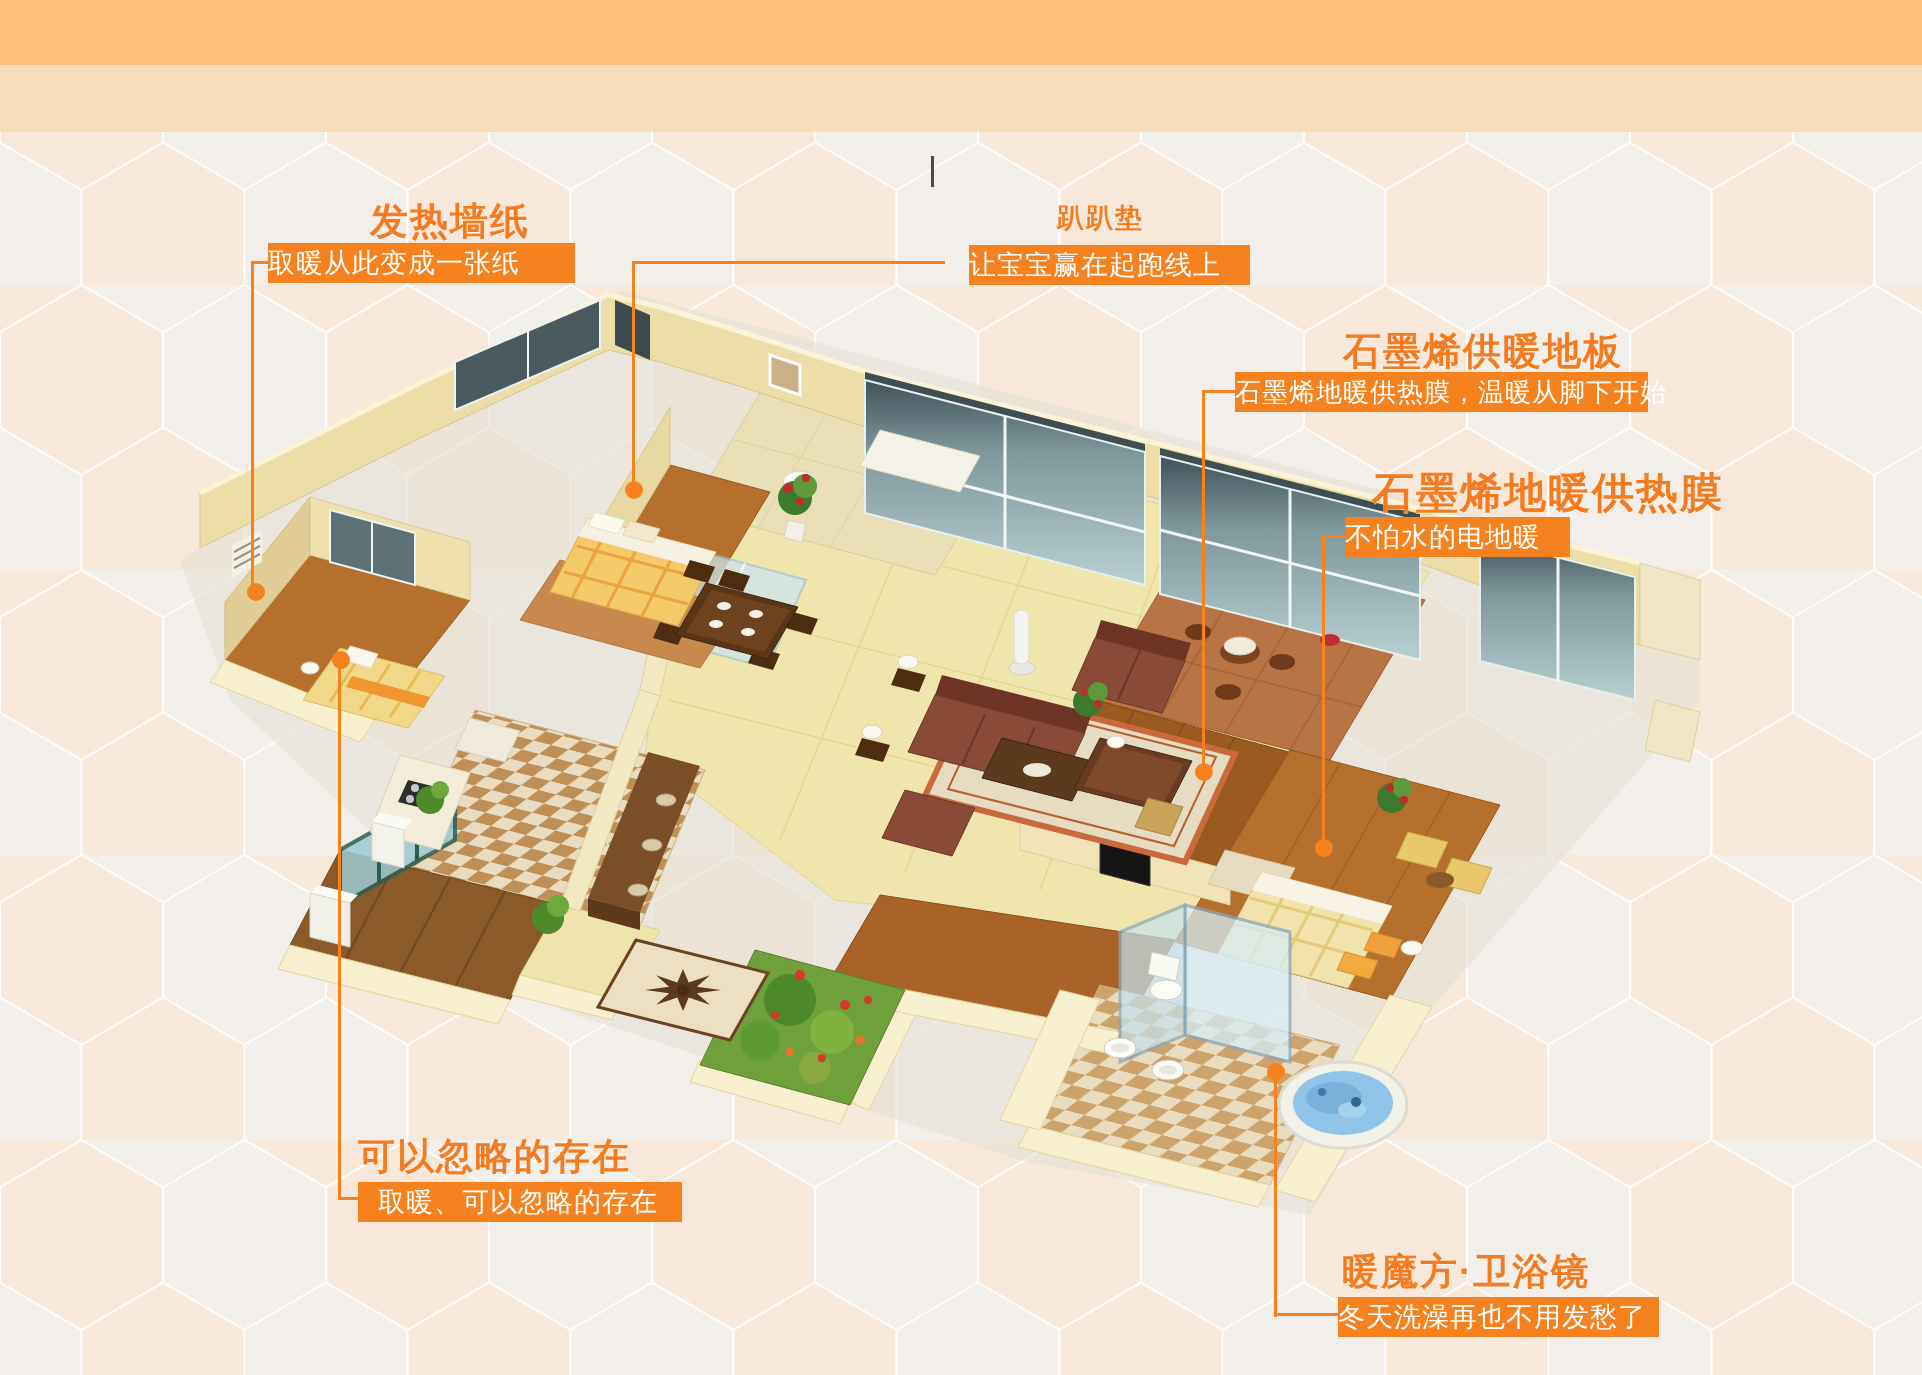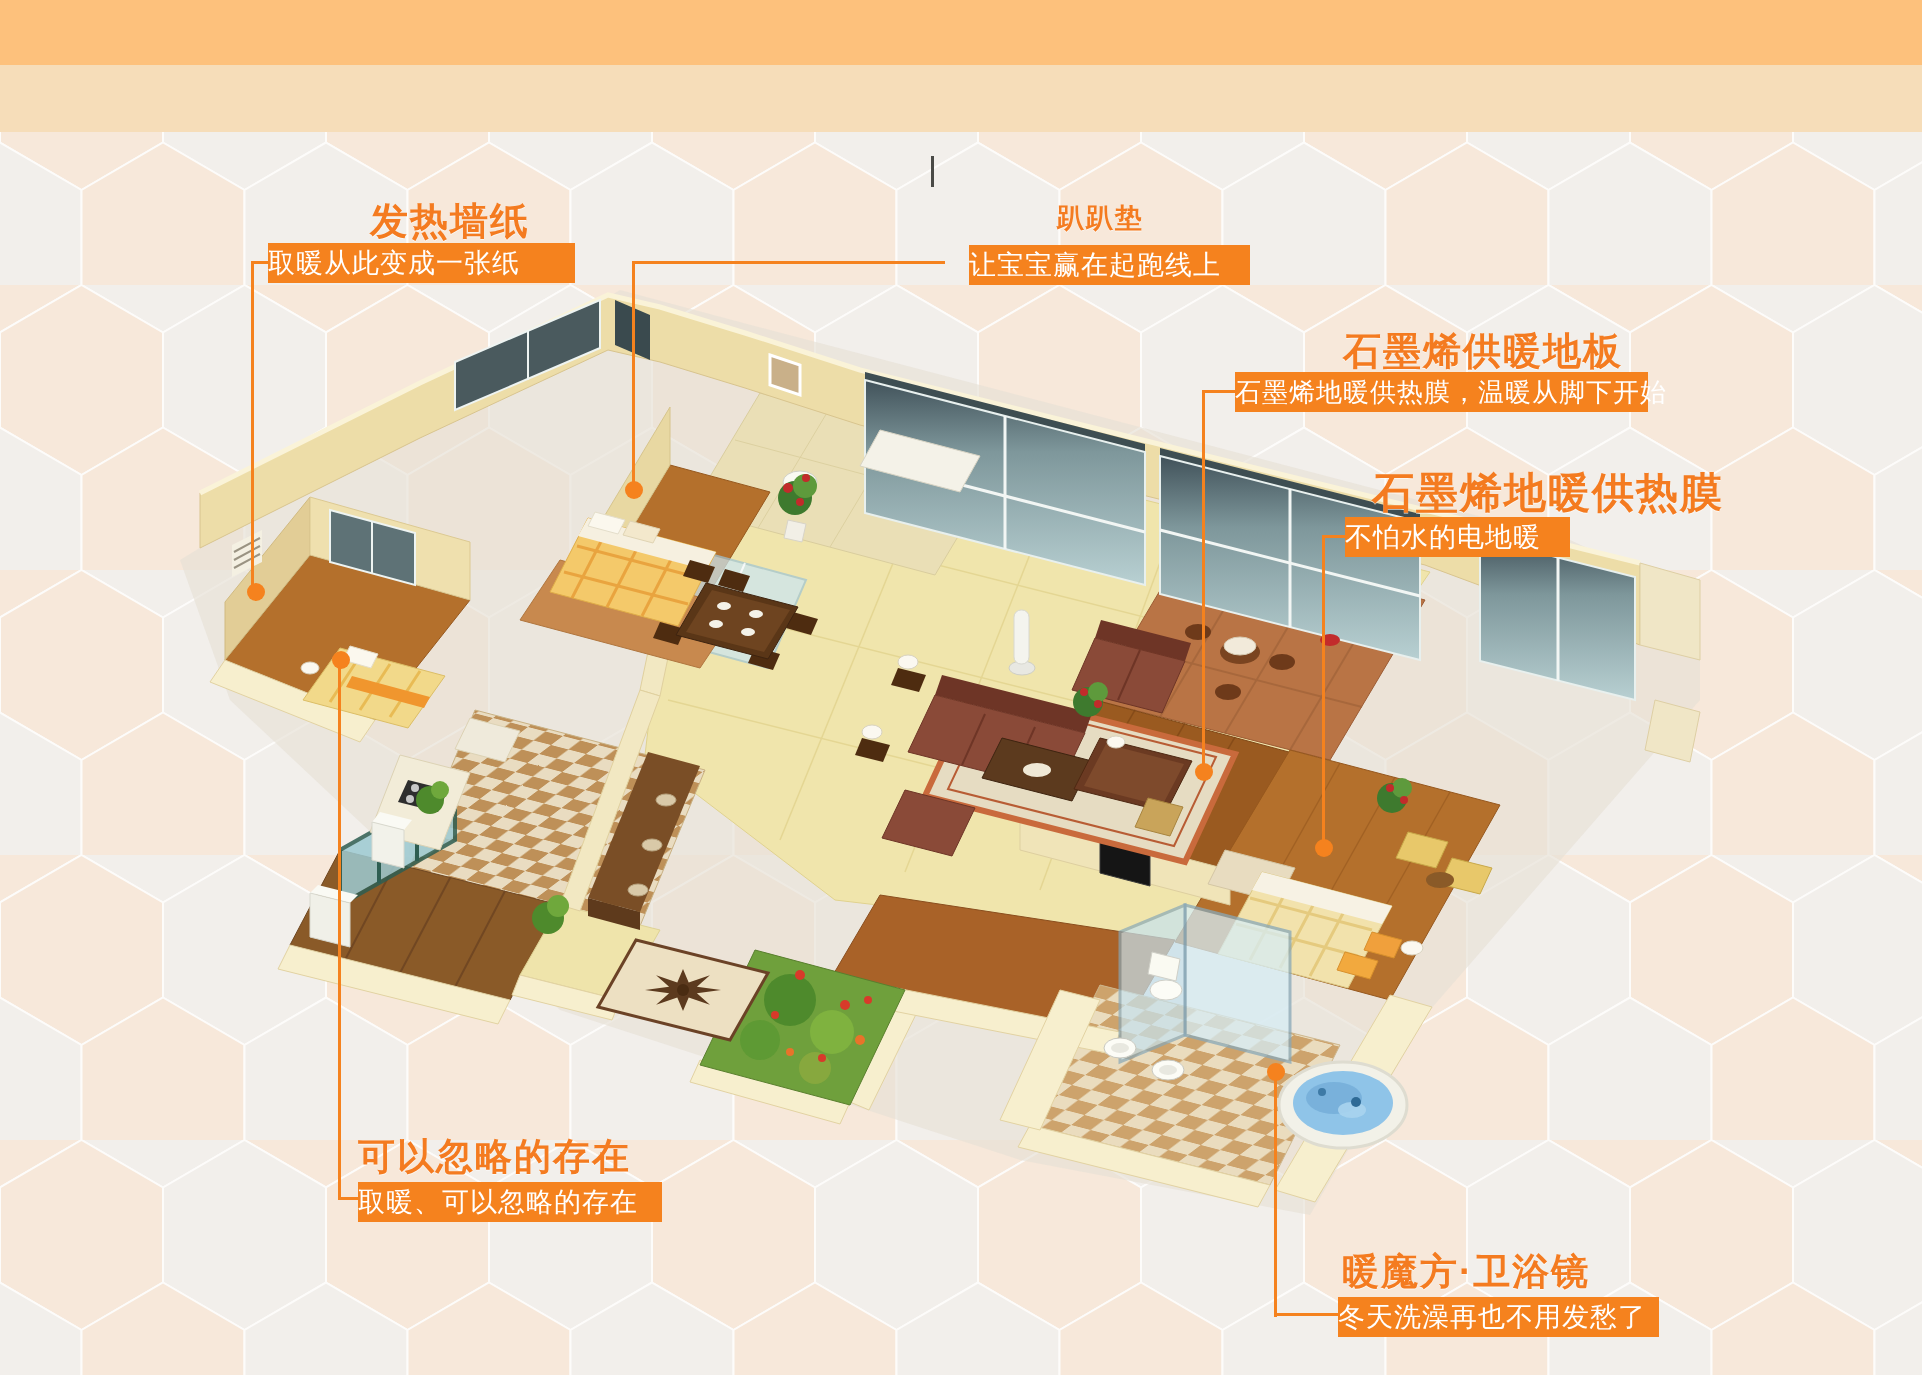--- a/index.html
+++ b/index.html
@@ -44,21 +44,21 @@
   .c3 .co-box{left:1235px;top:372px;width:413px;font-size:26px;}
   .c3 .hline{left:1202px;top:390px;width:33px;}
   .c3 .vline{left:1202px;top:390px;height:383px;}
   .c3 .dot{left:1195px;top:763px;}
   .c4 .co-title{left:1372px;top:465px;font-size:42px;}
   .c4 .co-box{left:1345px;top:517px;width:225px;}
   .c4 .hline{left:1322px;top:535px;width:23px;}
   .c4 .vline{left:1322px;top:535px;height:314px;}
   .c4 .dot{left:1315px;top:839px;}
   .c5 .co-title{left:358px;top:1132px;font-size:37px;}
-  .c5 .co-box{left:358px;top:1182px;width:304px;}
+  .c5 .co-box{left:358px;top:1182px;width:304px;padding-left:20px;}
   .c5 .vline{left:338px;top:660px;height:540px;}
   .c5 .hline{left:338px;top:1197px;width:22px;}
   .c5 .dot{left:332px;top:651px;}
   .c6 .co-title{left:1342px;top:1247px;font-size:37px;}
   .c6 .co-box{left:1338px;top:1297px;width:321px;}
   .c6 .vline{left:1274px;top:1072px;height:245px;}
   .c6 .hline{left:1274px;top:1313px;width:66px;}
   .c6 .dot{left:1267px;top:1063px;}
 </style>
 </head>

